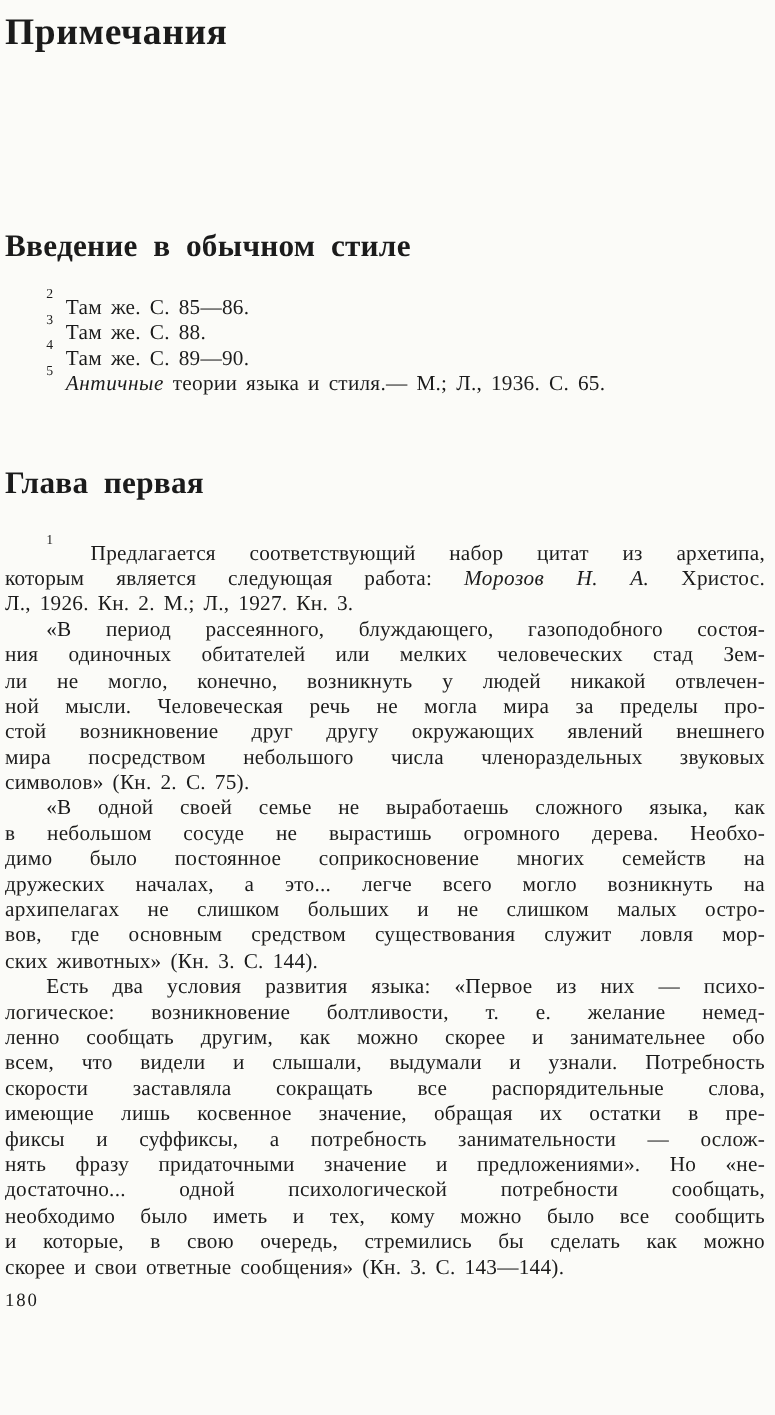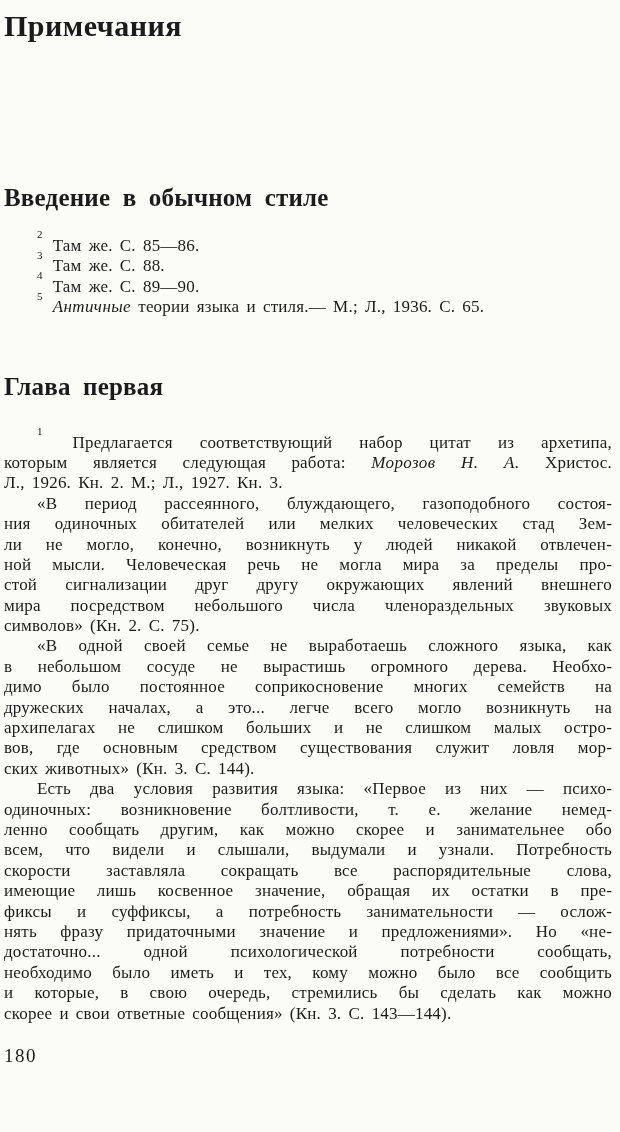--- a/index.html
+++ b/index.html
@@ -54,22 +54,22 @@
   .tline sup {
     font-size: 11px;
     line-height: 0;
     position: relative;
     top: -6px;
     margin-right: 3px;
     letter-spacing: 0;
   }
   .tline i { letter-spacing: 0.4px; }
   .page-number {
-    margin-top: 20px;
-    font-size: 19px;
+    margin-top: 5px;
+    font-size: 15px;
     line-height: 24px;
     letter-spacing: 1.5px;
   }
 </style>
 </head>
 <body>
 
 <div class="page">
 
   <h1 class="page-title">Примечания</h1>
@@ -97,36 +97,36 @@
       <div class="para">
         <div class="tline just indent"><sup>1</sup> Предлагается соответствующий набор цитат из архетипа,</div>
         <div class="tline just">которым является следующая работа: <i>Морозов Н. А.</i> Христос.</div>
         <div class="tline">Л., 1926. Кн. 2. М.; Л., 1927. Кн. 3.</div>
       </div>
       <div class="para">
         <div class="tline just indent">«В период рассеянного, блуждающего, газоподобного состоя-</div>
         <div class="tline just">ния одиночных обитателей или мелких человеческих стад Зем-</div>
         <div class="tline just">ли не могло, конечно, возникнуть у людей никакой отвлечен-</div>
         <div class="tline just">ной мысли. Человеческая речь не могла мира за пределы про-</div>
-        <div class="tline just">стой сигнализации друг другу окружающих явлений внешнего</div>
+        <div class="tline just">стой возникновение друг другу окружающих явлений внешнего</div>
         <div class="tline just">мира посредством небольшого числа членораздельных звуковых</div>
         <div class="tline">символов» (Кн. 2. С. 75).</div>
       </div>
       <div class="para">
         <div class="tline just indent">«В одной своей семье не выработаешь сложного языка, как</div>
         <div class="tline just">в небольшом сосуде не вырастишь огромного дерева. Необхо-</div>
         <div class="tline just">димо было постоянное соприкосновение многих семейств на</div>
         <div class="tline just">дружеских началах, а это... легче всего могло возникнуть на</div>
         <div class="tline just">архипелагах не слишком больших и не слишком малых остро-</div>
         <div class="tline just">вов, где основным средством существования служит ловля мор-</div>
         <div class="tline">ских животных» (Кн. 3. С. 144).</div>
       </div>
       <div class="para">
         <div class="tline just indent">Есть два условия развития языка: «Первое из них — психо-</div>
-        <div class="tline just">одиночных: возникновение болтливости, т. е. желание немед-</div>
+        <div class="tline just">логическое: возникновение болтливости, т. е. желание немед-</div>
         <div class="tline just">ленно сообщать другим, как можно скорее и занимательнее обо</div>
         <div class="tline just">всем, что видели и слышали, выдумали и узнали. Потребность</div>
         <div class="tline just">скорости заставляла сокращать все распорядительные слова,</div>
         <div class="tline just">имеющие лишь косвенное значение, обращая их остатки в пре-</div>
         <div class="tline just">фиксы и суффиксы, а потребность занимательности — ослож-</div>
         <div class="tline just">нять фразу придаточными значение и предложениями». Но «не-</div>
         <div class="tline just">достаточно... одной психологической потребности сообщать,</div>
         <div class="tline just">необходимо было иметь и тех, кому можно было все сообщить</div>
         <div class="tline just">и которые, в свою очередь, стремились бы сделать как можно</div>
         <div class="tline">скорее и свои ответные сообщения» (Кн. 3. С. 143—144).</div>

